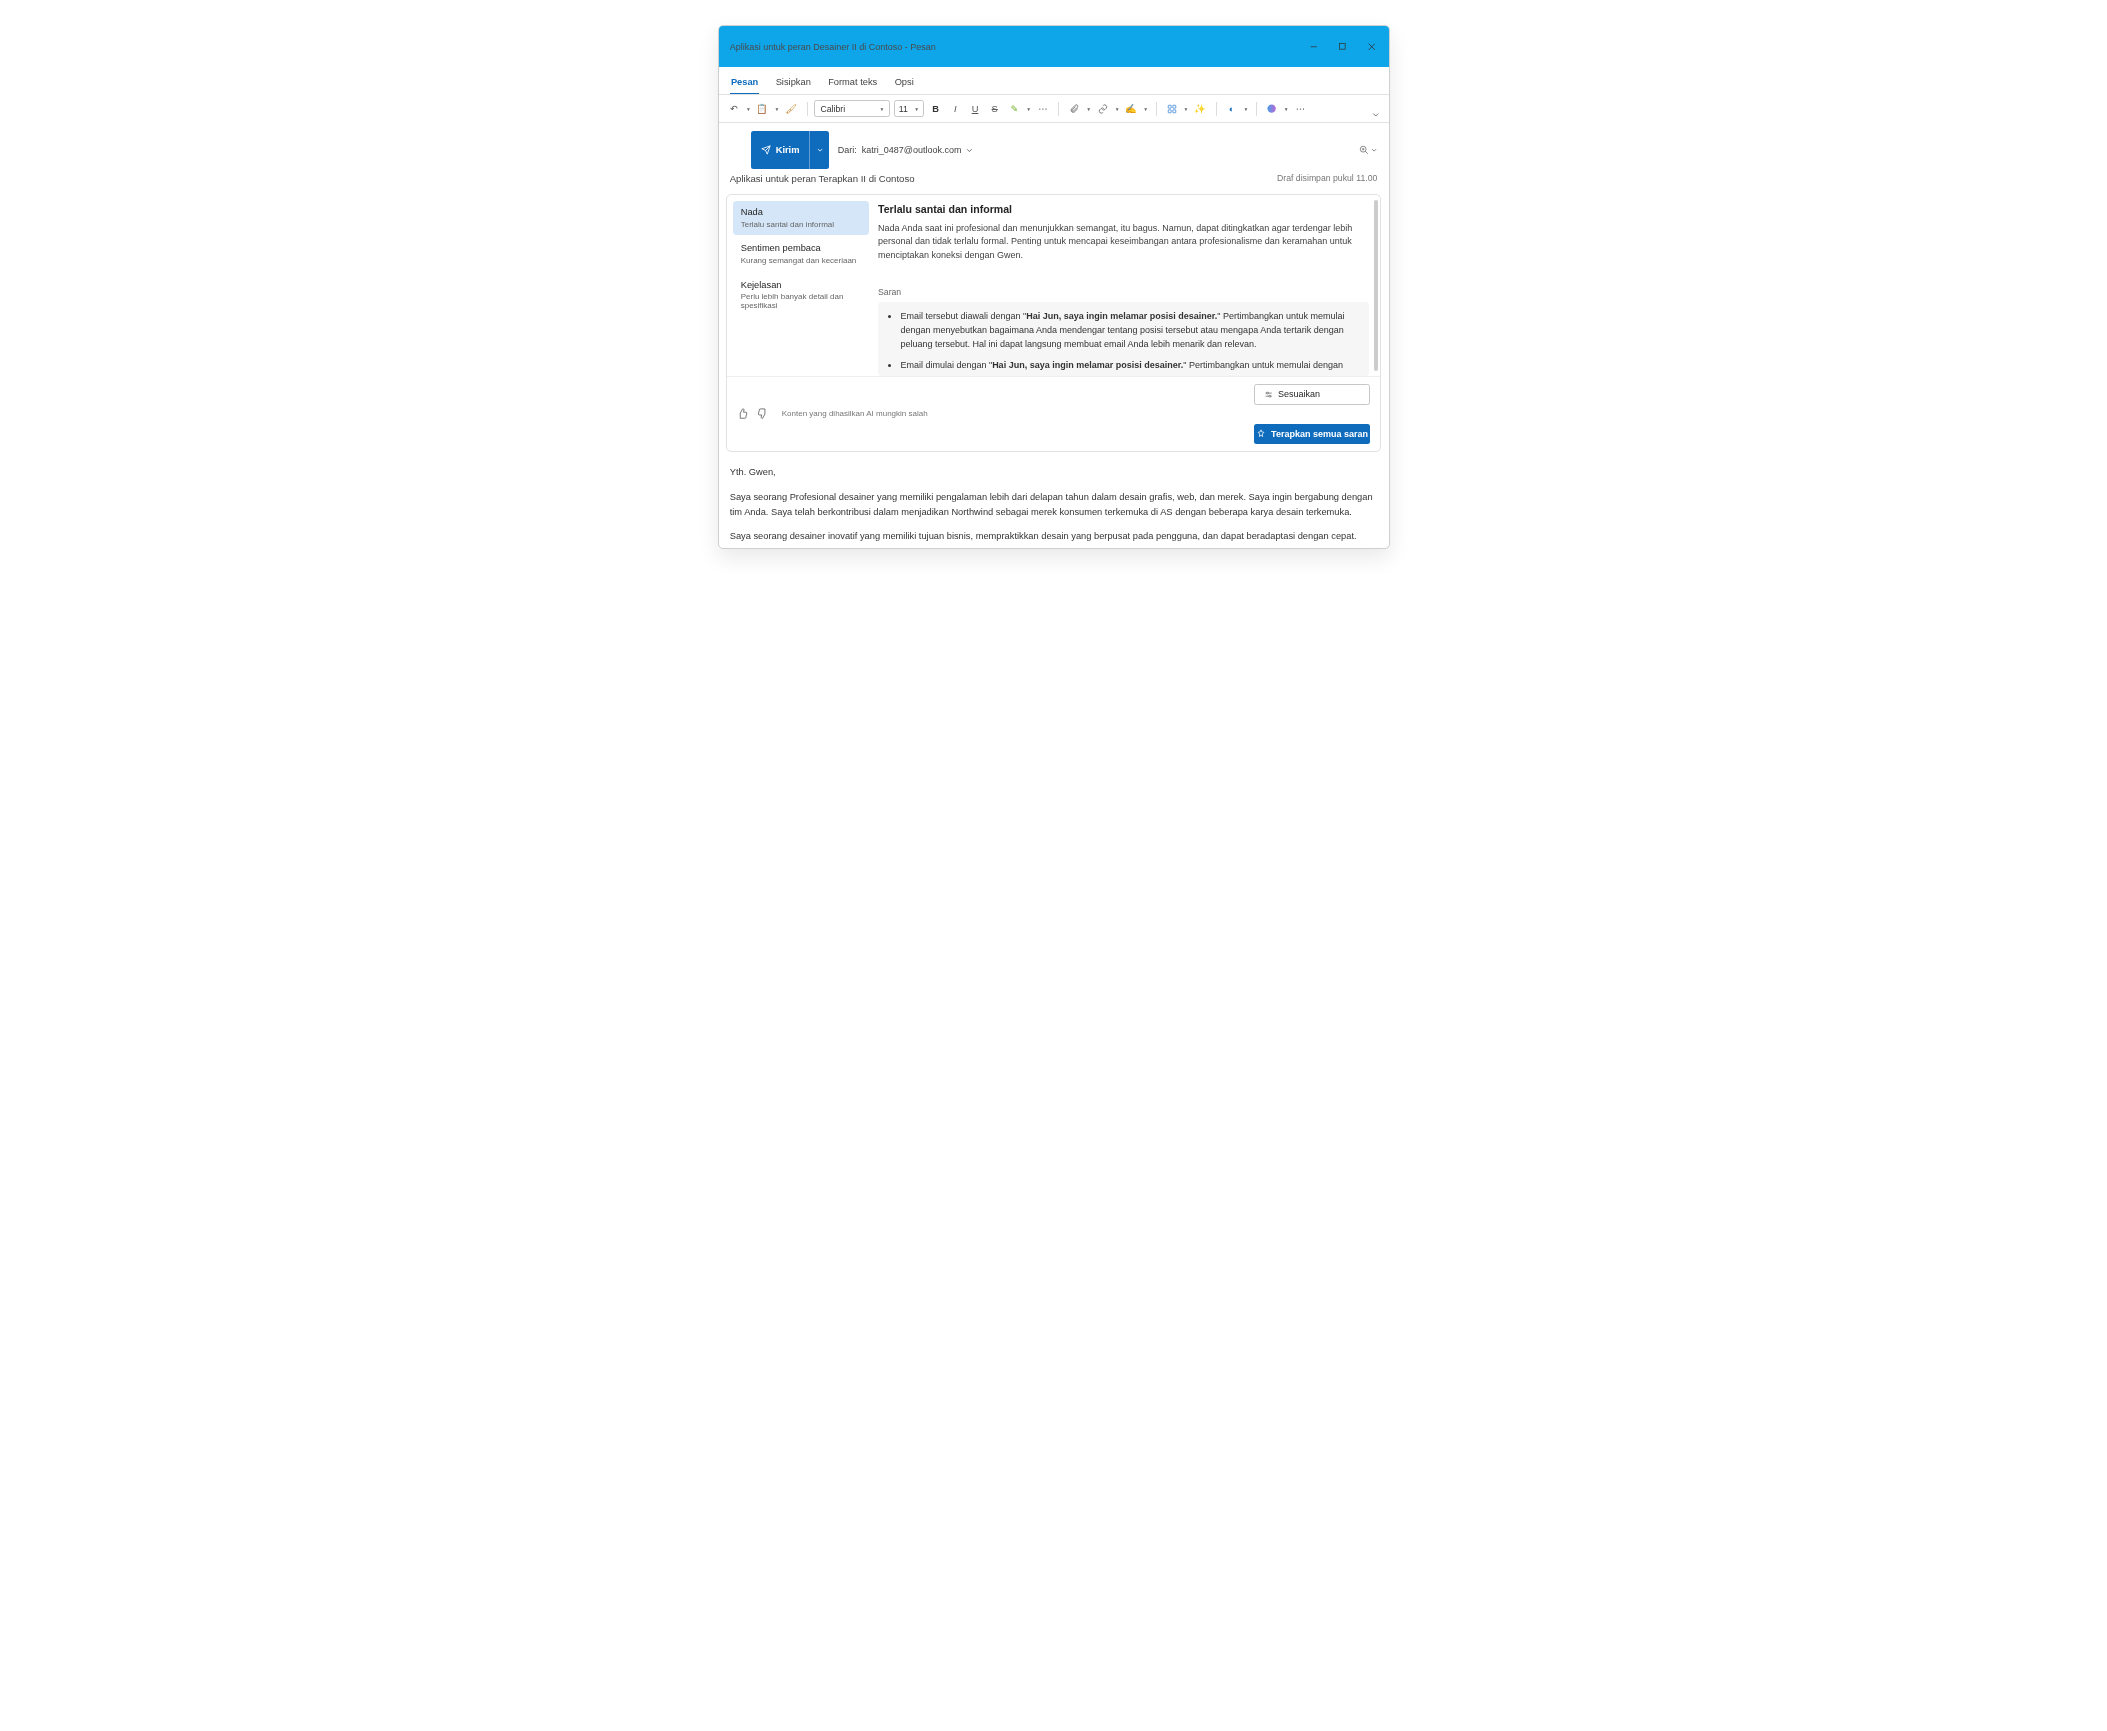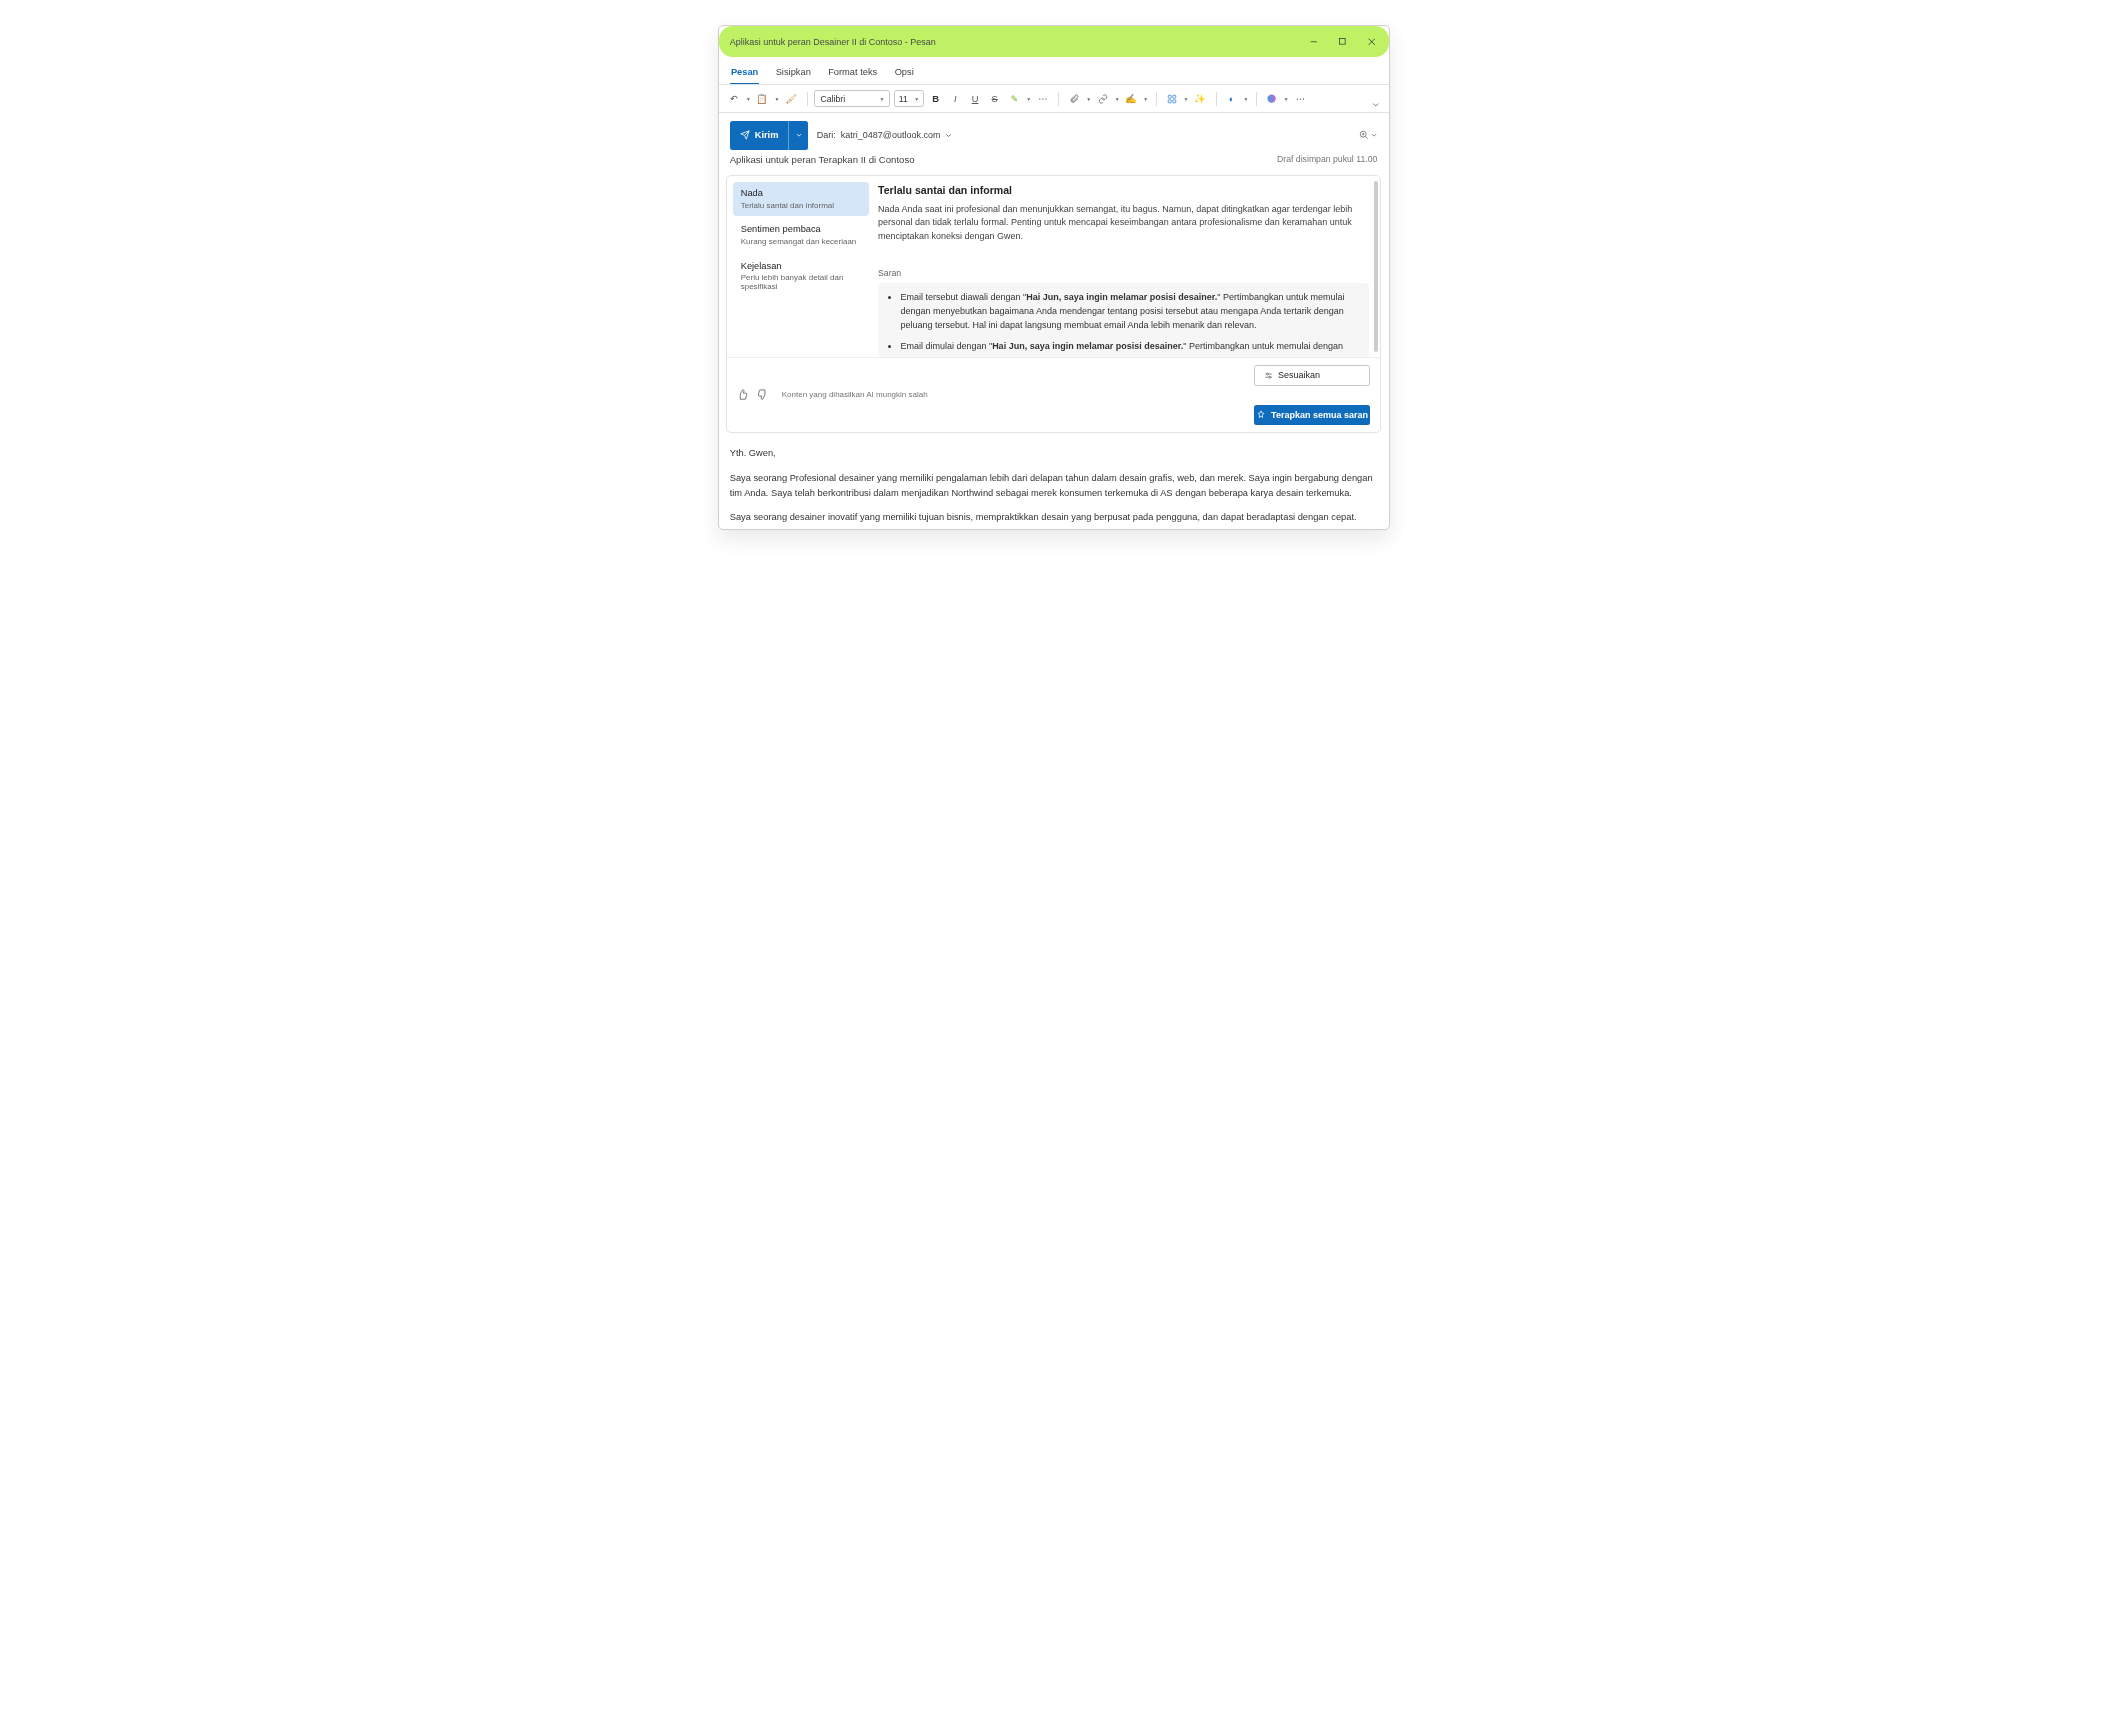--- a/index.html
+++ b/index.html
@@ -15,27 +15,26 @@
   }
   .window {
     width: 672px;
     border: 0.6px solid #cfcfcf;
     border-radius: 5px;
     overflow: hidden;
     box-shadow: 0 8.7px 21px rgba(0,0,0,.09);
     background: #fff;
   }
   .titlebar {
-    background: #bef264;
+    background: #0ea5e9;
     display: flex;
     align-items: center;
     justify-content: space-between;
     padding: 0 2.5px 0 11.2px;
-    height: 31px;
-    border-radius: 14px;
+    height: 41px;
   }
   .titlebar .title { font-size: 9px; color: #4a4a4a; }
   .winbtns { display: flex; }
   .winbtn {
     width: 29px; height: 31px;
     display: flex; align-items: center; justify-content: center;
     color: #333; font-size: 8px;
   }
   .winbtn svg { stroke: #333; }
   .tabs {
@@ -76,21 +75,21 @@
     min-width: 29px; justify-content: space-between;
   }
   .ribbon-expand { position: absolute; right: 8.7px; bottom: 3.7px; color: #666; }
   .sendrow {
     display: flex; align-items: center; gap: 8.7px;
     padding: 7.5px 11.2px 0 11.2px;
   }
   .sendbtn {
     background: #0f6cbd; color: #fff;
     border-radius: 2.5px; display: flex; align-items: stretch;
-    height: 29px; overflow: hidden;
+    height: 38px; overflow: hidden; margin-left: 21px;
   }
   .sendbtn .main { display: flex; align-items: center; gap: 5px; padding: 0 10px; font-size: 9.3px; font-weight: 600; }
   .sendbtn .drop { display: flex; align-items: center; padding: 0 6.2px; border-left: 0.6px solid rgba(255,255,255,.35); }
   .fromlbl { font-size: 9px; color: #424242; display: flex; align-items: center; gap: 5px; }
   .zoom { margin-left: auto; color: #666; display: flex; align-items: center; gap: 2.5px; }
   .torow {
     display: flex; align-items: center; gap: 7.5px;
     padding: 10px 11.2px 7.5px 11.2px;
   }
   .tobtn {

